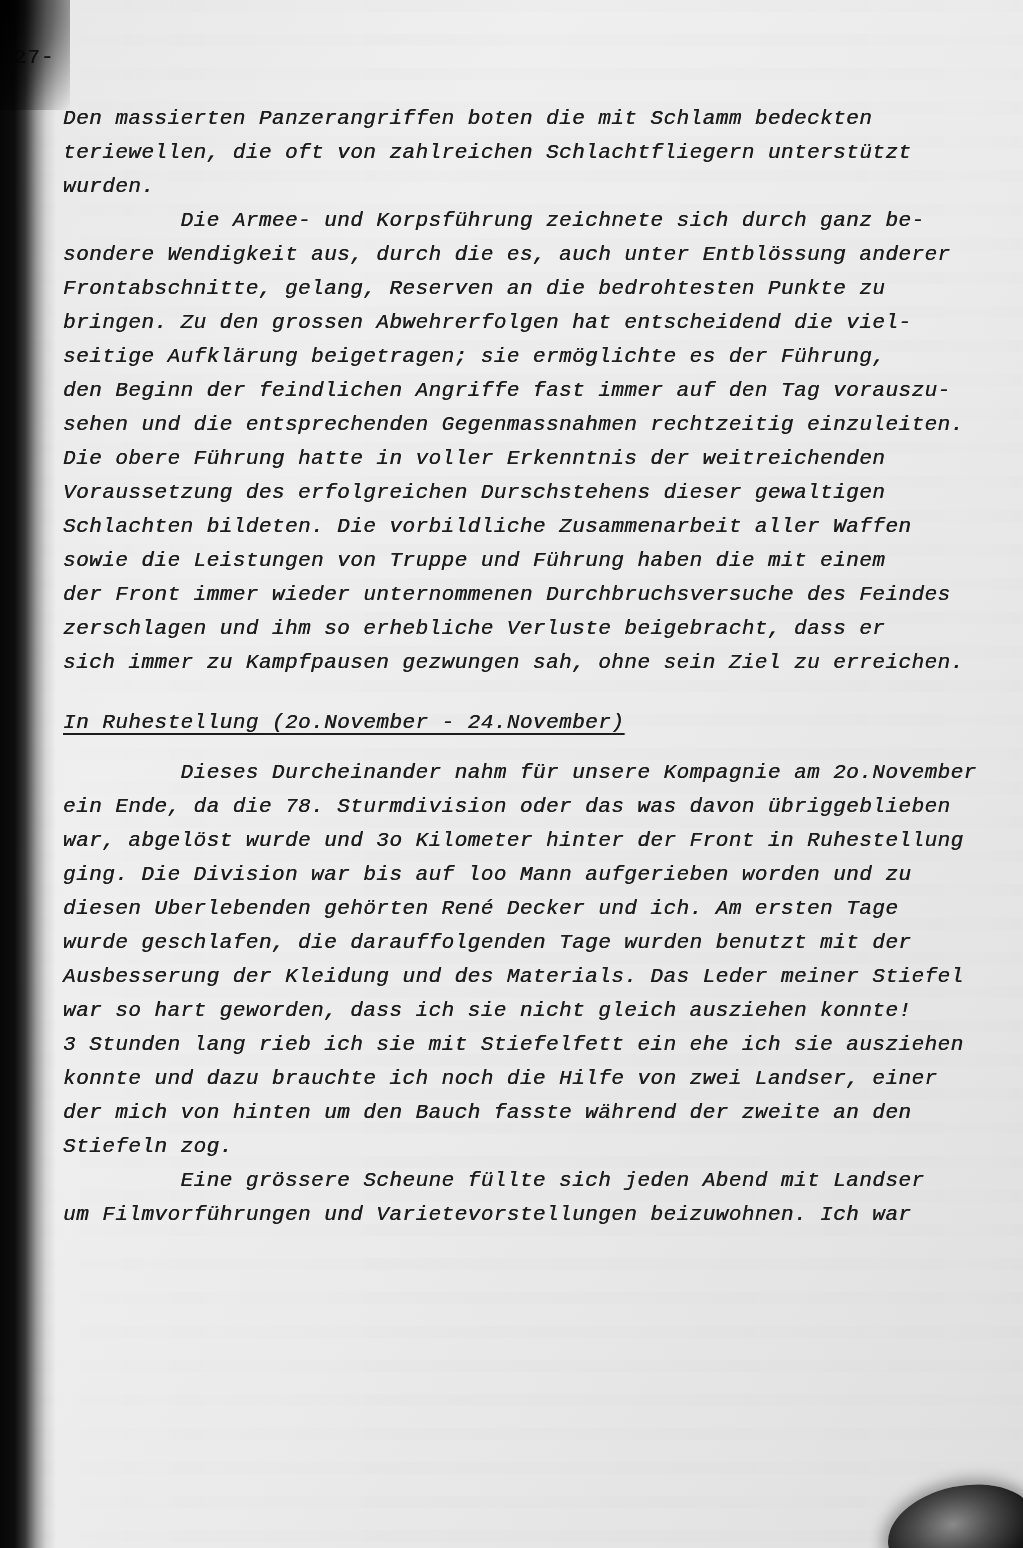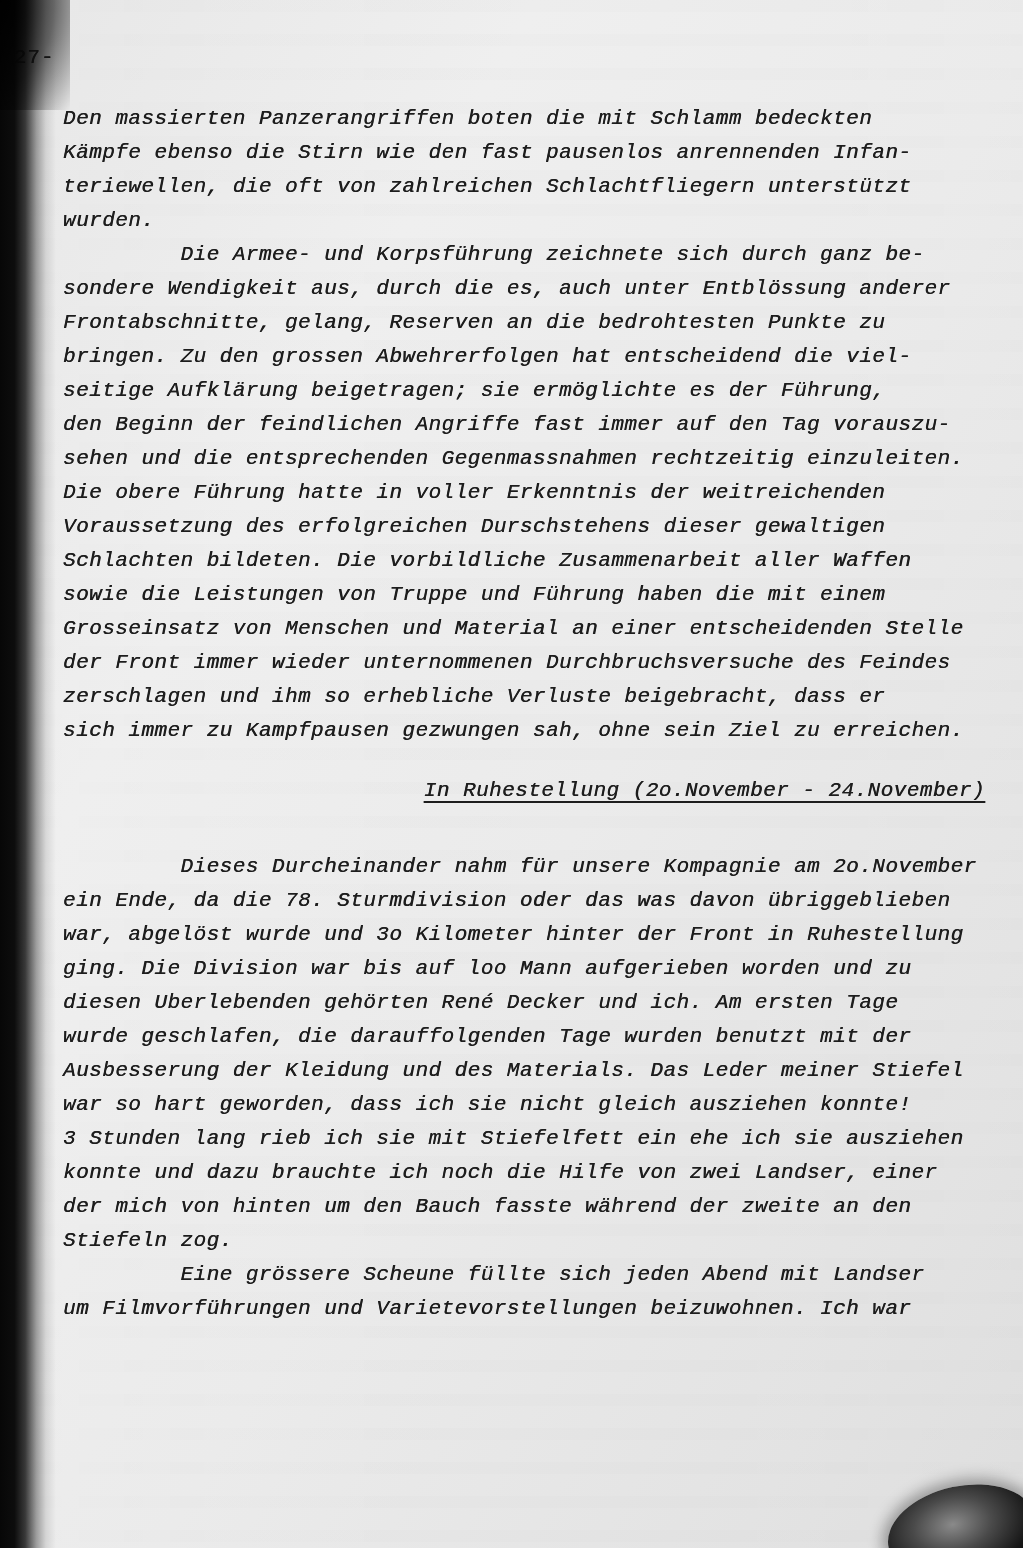--- a/index.html
+++ b/index.html
@@ -70,26 +70,25 @@
     line-height: 34px;
     letter-spacing: 0.45px;
     text-shadow: 0.35px 0 0 currentColor;
     font-style: italic;
   }
   .line {
     white-space: pre;
   }
   .heading {
     margin-top: 26px;
-    margin-bottom: 42px;
+    margin-bottom: 16px;
     white-space: pre;
     text-decoration: underline;
     text-decoration-thickness: 2px;
     text-underline-offset: 5px;
-    text-align: right;
   }
   
   .ghosting {
     position: absolute;
     inset: 0;
     pointer-events: none;
     background:
       repeating-linear-gradient(to bottom,
         rgba(150,150,150,0.07) 0px,
         rgba(150,150,150,0.07) 12px,
@@ -100,35 +99,33 @@
   }
 </style>
 </head>
 <body>
 
 <div class="sheet">
   <div class="ghosting"></div>
   <div class="page-number">-27-</div>
   <div class="content">
       <div class="line">Den massierten Panzerangriffen boten die mit Schlamm bedeckten</div>
-      <div class="line">Kämpfe ebenso die Stirn wie den fast pausenlos anrennenden Infan-</div>
       <div class="line">teriewellen, die oft von zahlreichen Schlachtfliegern unterstützt</div>
       <div class="line">wurden.</div>
       <div class="line">         Die Armee- und Korpsführung zeichnete sich durch ganz be-</div>
       <div class="line">sondere Wendigkeit aus, durch die es, auch unter Entblössung anderer</div>
       <div class="line">Frontabschnitte, gelang, Reserven an die bedrohtesten Punkte zu</div>
       <div class="line">bringen. Zu den grossen Abwehrerfolgen hat entscheidend die viel-</div>
       <div class="line">seitige Aufklärung beigetragen; sie ermöglichte es der Führung,</div>
       <div class="line">den Beginn der feindlichen Angriffe fast immer auf den Tag vorauszu-</div>
       <div class="line">sehen und die entsprechenden Gegenmassnahmen rechtzeitig einzuleiten.</div>
       <div class="line">Die obere Führung hatte in voller Erkenntnis der weitreichenden</div>
       <div class="line">Voraussetzung des erfolgreichen Durschstehens dieser gewaltigen</div>
       <div class="line">Schlachten bildeten. Die vorbildliche Zusammenarbeit aller Waffen</div>
       <div class="line">sowie die Leistungen von Truppe und Führung haben die mit einem</div>
-      <div class="line">Grosseinsatz von Menschen und Material an einer entscheidenden Stelle</div>
       <div class="line">der Front immer wieder unternommenen Durchbruchsversuche des Feindes</div>
       <div class="line">zerschlagen und ihm so erhebliche Verluste beigebracht, dass er</div>
       <div class="line">sich immer zu Kampfpausen gezwungen sah, ohne sein Ziel zu erreichen.</div>
       <div class="heading">In Ruhestellung (2o.November - 24.November)</div>
       <div class="line">         Dieses Durcheinander nahm für unsere Kompagnie am 2o.November</div>
       <div class="line">ein Ende, da die 78. Sturmdivision oder das was davon übriggeblieben</div>
       <div class="line">war, abgelöst wurde und 3o Kilometer hinter der Front in Ruhestellung</div>
       <div class="line">ging. Die Division war bis auf loo Mann aufgerieben worden und zu</div>
       <div class="line">diesen Uberlebenden gehörten René Decker und ich. Am ersten Tage</div>
       <div class="line">wurde geschlafen, die darauffolgenden Tage wurden benutzt mit der</div>

